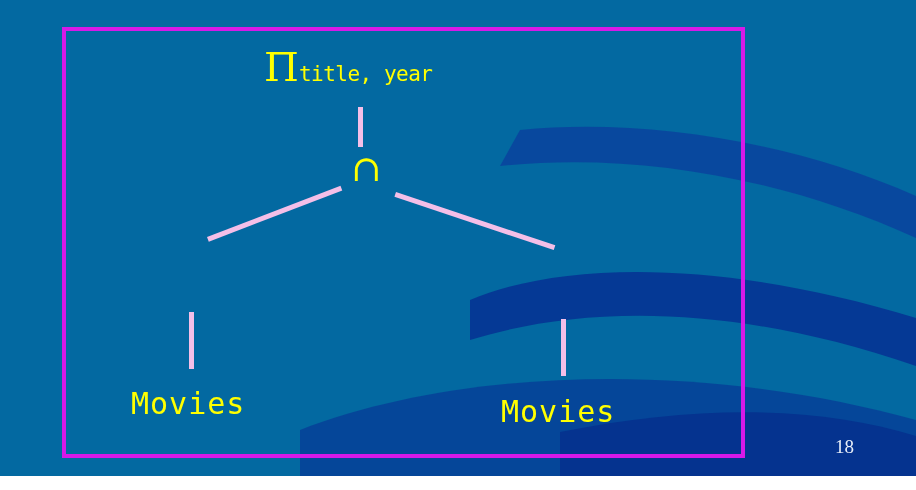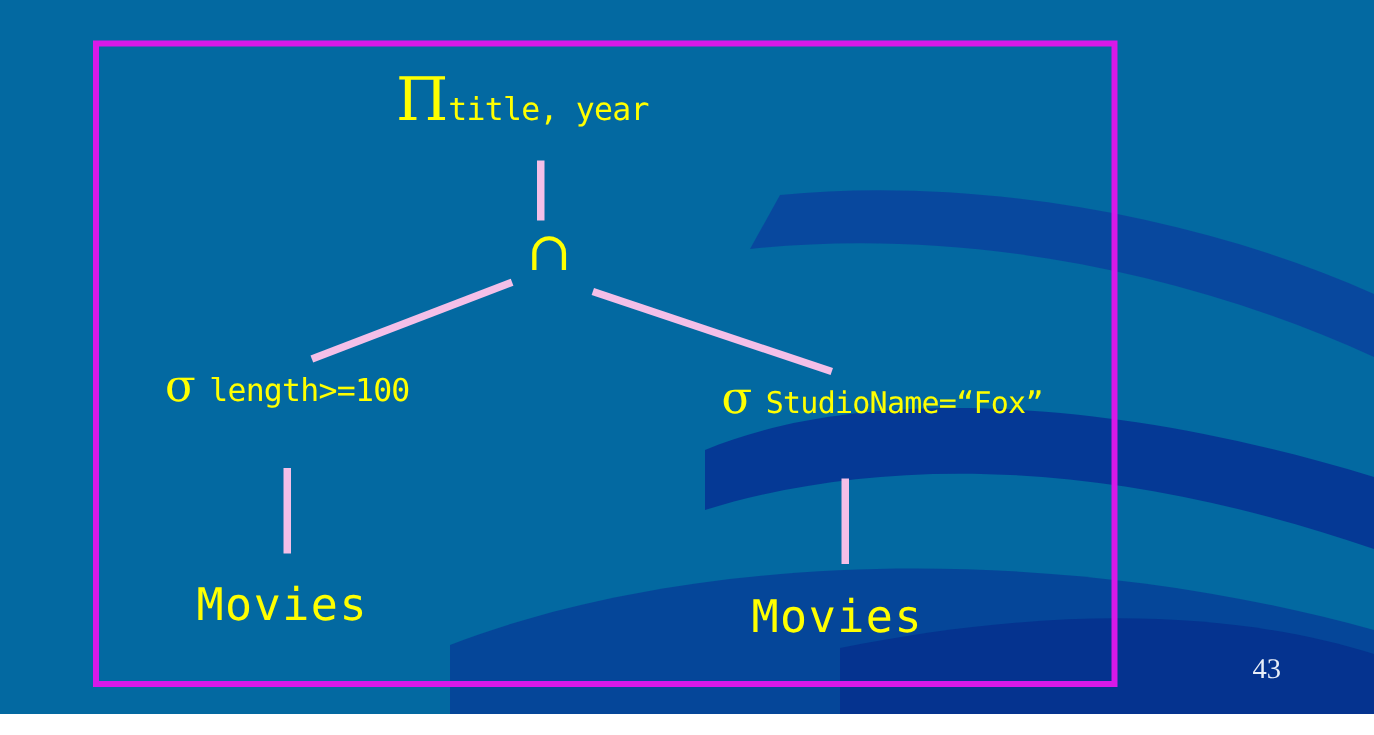--- a/index.html
+++ b/index.html
@@ -111,33 +111,27 @@
     </div>
 
     <div class="edge vertical" style="left: 292px; top: 76px; height: 40px;"></div>
 
     <div class="node op-symbol cap" style="left: 285px; top: 120px;">∩</div>
 
     <div class="edge" style="left: 141px; top: 206px; width: 143px; height: 5px; transform: rotate(-21deg); transform-origin: 0 0;"></div>
 
     <div class="edge" style="left: 330px; top: 161px; width: 168px; height: 5px; transform: rotate(18.5deg); transform-origin: 0 0;"></div>
 
-    <div class="node" style="left: 44px; top: 212px;">
-      <span class="op-symbol sigma">σ</span><span class="subscript" style="margin-left: 9px;">length&gt;=100</span>
-    </div>
 
-    <div class="node" style="left: 415px; top: 220px;">
-      <span class="op-symbol sigma">σ</span><span class="subscript tight" style="margin-left: 9px;">StudioName=“Fox”</span>
-    </div>
 
     <div class="edge vertical" style="left: 123px; top: 281px; height: 57px;"></div>
 
     <div class="edge vertical" style="left: 495px; top: 288px; height: 57px;"></div>
 
     <div class="node relation" style="left: 65px; top: 358px;">Movies</div>
 
     <div class="node relation" style="left: 435px; top: 366px;">Movies</div>
 
   </div>
 
-  <div id="page-number">43</div>
+  <div id="page-number">18</div>
 
 </div>
 
 </body></html>

